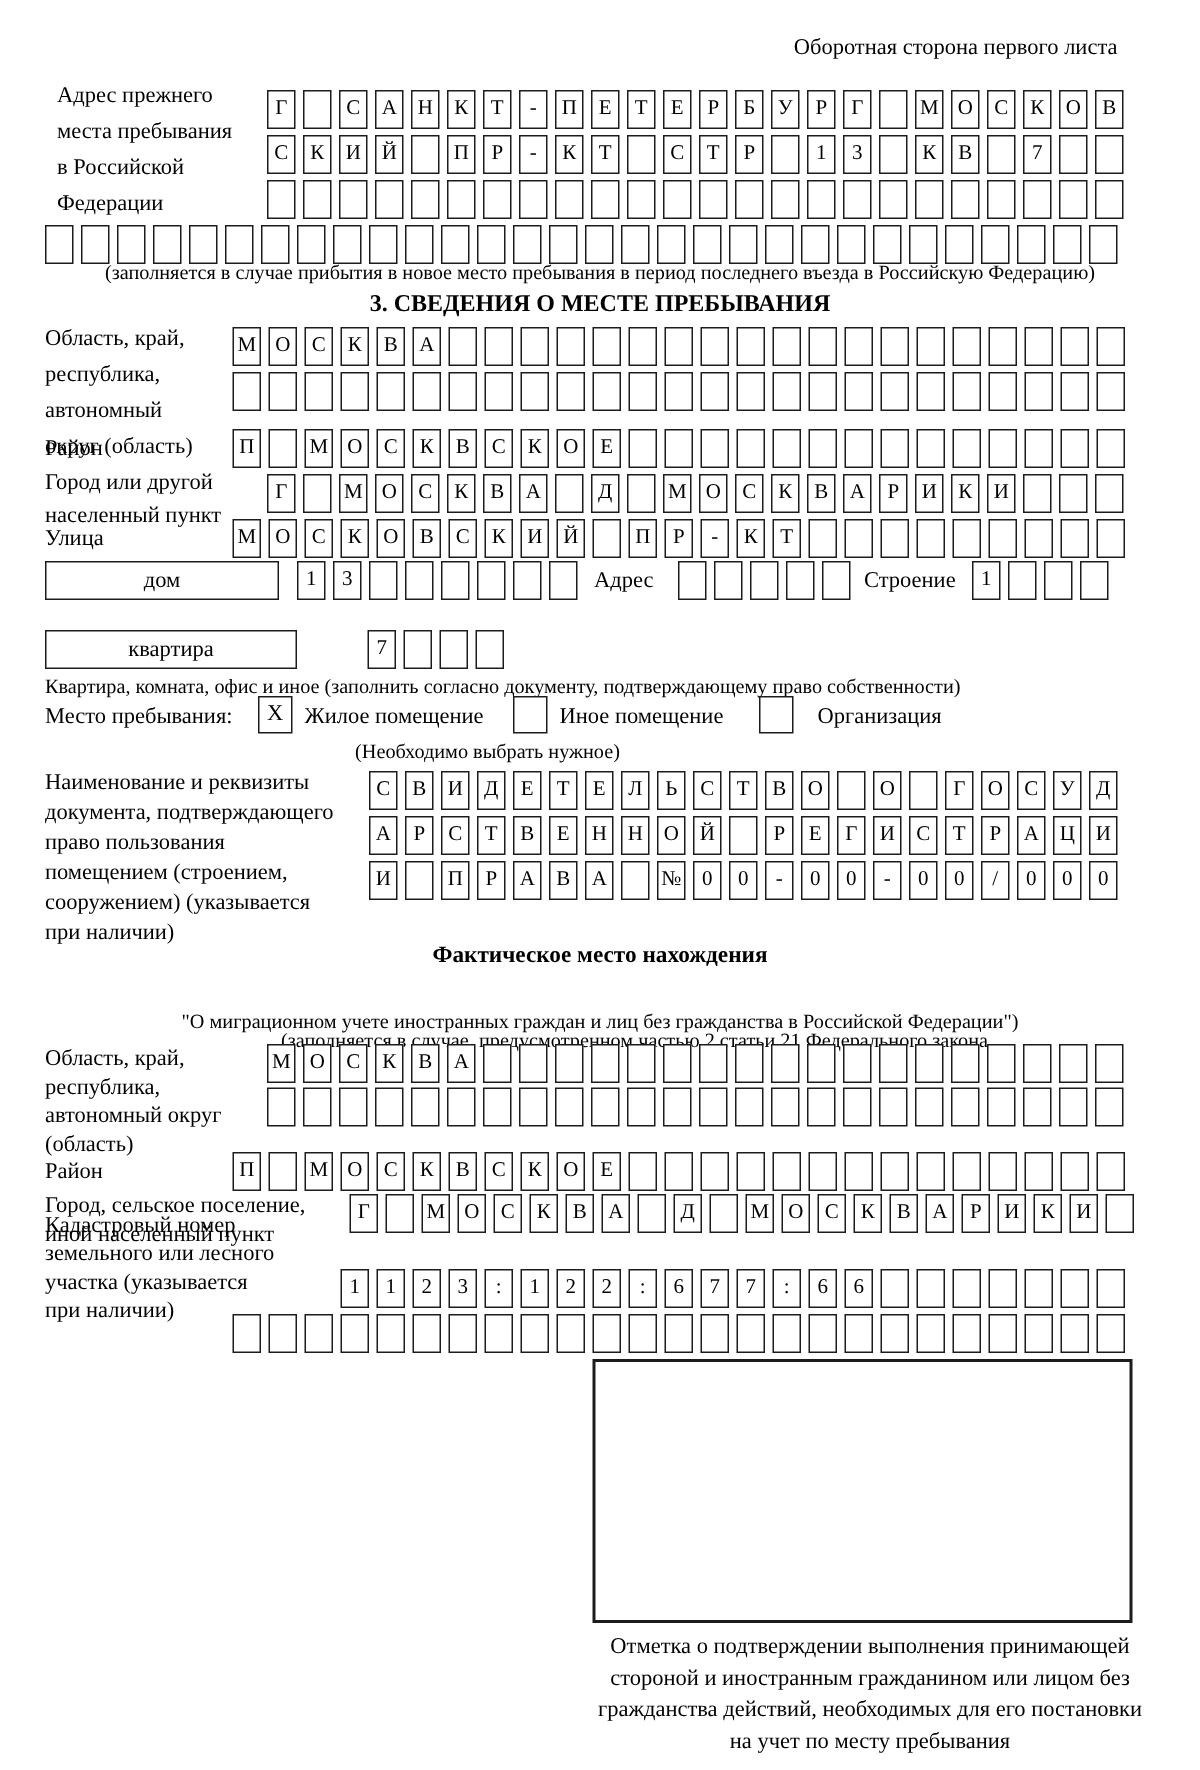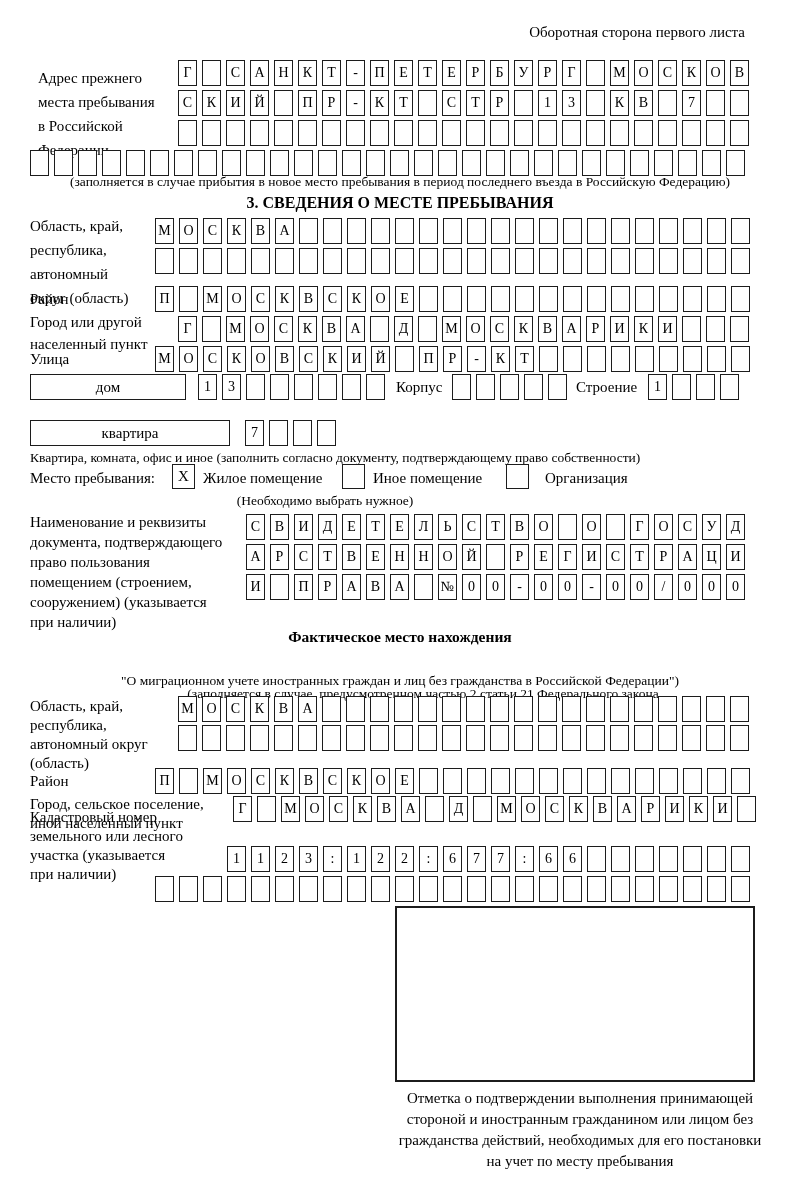--- a/index.html
+++ b/index.html
@@ -22,21 +22,21 @@
         display:flex;align-items:center;justify-content:center;font-size:15px;background:#fff;}
   .stampbox{position:absolute;box-sizing:border-box;border:2px solid #1c1c1c;background:#fff;}
 </style>
 </head>
 <body>
 
 <div class="page">
 
   <div class="lbl" style="top:20px;right:55px;margin-left:16px;">Оборотная сторона первого листа</div>
 
-  <div class="lbl" style="left:38px;top:66px;">
+  <div class="lbl" style="left:38px;top:52px;">
     <div>Адрес прежнего</div>
     <div>места пребывания</div>
     <div>в Российской</div>
     <div>Федерации</div>
   </div>
   <div class="boxrow" style="left:178px;top:60px;">
       <div class="cell">Г</div>
       <div class="cell"> </div>
       <div class="cell">С</div>
       <div class="cell">А</div>
@@ -303,37 +303,37 @@
   <div class="boxrow" style="left:198px;top:374px;">
       <div class="cell">1</div>
       <div class="cell">3</div>
       <div class="cell"></div>
       <div class="cell"></div>
       <div class="cell"></div>
       <div class="cell"></div>
       <div class="cell"></div>
       <div class="cell"></div>
     </div>
-  <div class="lbl" style="left:396px;top:375px;">Корпус</div>
+  <div class="lbl" style="left:396px;top:375px;">Адрес</div>
   <div class="boxrow" style="left:452px;top:374px;">
       <div class="cell"></div>
       <div class="cell"></div>
       <div class="cell"></div>
       <div class="cell"></div>
       <div class="cell"></div>
     </div>
   <div class="lbl" style="left:576px;top:375px;">Строение</div>
   <div class="boxrow" style="left:648px;top:374px;">
       <div class="cell">1</div>
       <div class="cell"></div>
       <div class="cell"></div>
       <div class="cell"></div>
     </div>
 
-  <div class="widebox" style="left:30px;top:420px;width:200px;">квартира</div>
+  <div class="widebox" style="left:30px;top:420px;width:168px;">квартира</div>
   <div class="boxrow" style="left:245px;top:420px;">
       <div class="cell">7</div>
       <div class="cell"></div>
       <div class="cell"></div>
       <div class="cell"></div>
     </div>
   <div class="cap" style="left:30px;top:450px;">Квартира, комната, офис и иное (заполнить согласно документу, подтверждающему право собственности)</div>
 
   <div class="lbl" style="left:30px;top:466px;">Место пребывания:</div>
   <div class="chk" style="left:172px;top:464px;">X</div>

